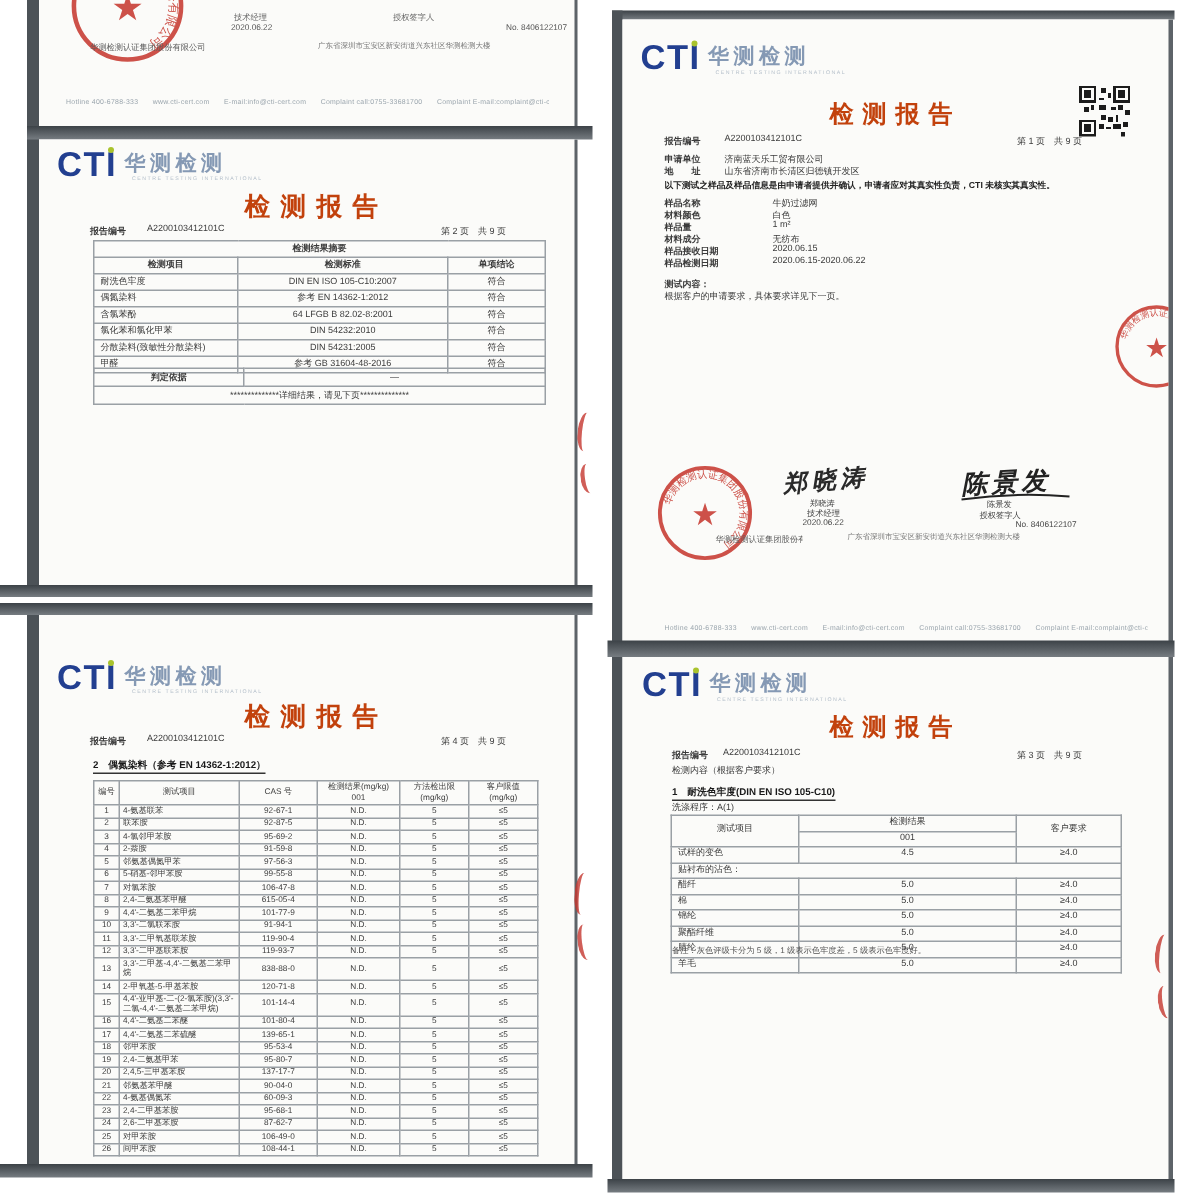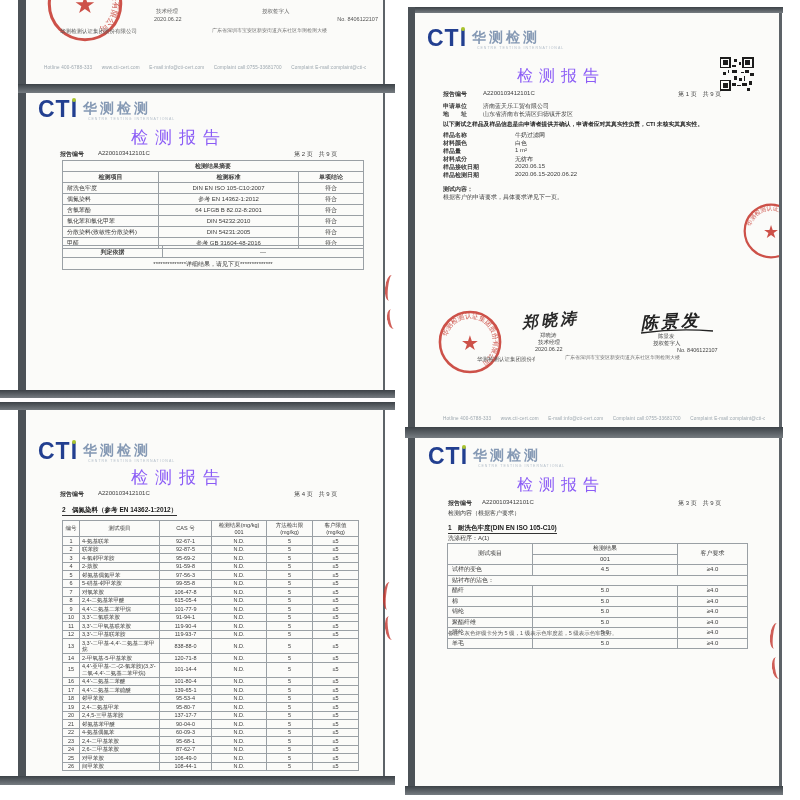--- a/index.html
+++ b/index.html
@@ -12,21 +12,21 @@
   .band{position:absolute;background:linear-gradient(180deg,#3c4247,#767c81);}
   .clip{overflow:hidden;}
   .bold{font-weight:bold;}
   .edgeR{border-right:2px solid #5d6368;}
   
   .logo{position:absolute;white-space:nowrap;}
   .cti{font-weight:bold;color:#223f90;letter-spacing:1px;font-size:23px;line-height:23px;display:inline-block;}
   .idot{position:absolute;width:4px;height:4px;border-radius:50%;background:#a9c32d;left:34px;top:0px;}
   .cn{color:#8599b4;letter-spacing:3px;font-weight:bold;font-size:14px;display:inline-block;vertical-align:4px;margin-left:5px;}
   .tag{position:absolute;left:50px;top:19px;font-size:3.5px;color:#b4bfca;letter-spacing:1px;}
-  .title{position:absolute;font-weight:normal;color:#8b5cf6;letter-spacing:7px;text-align:left;}
+  .title{position:absolute;font-weight:bold;color:#c2410c;letter-spacing:7px;text-align:center;}
   .sechead{position:absolute;font-weight:bold;color:#1a1a1a;border-bottom:1px solid #333;white-space:nowrap;}
   
   table{border-collapse:collapse;table-layout:fixed;width:100%;}
   td,th{border:1px solid #9aa0a5;overflow:hidden;color:#3b3b3b;font-weight:normal;}
   .tblwrap{position:absolute;}
   .tbl-sum th,.tbl-sum td{font-size:6px;line-height:8px;padding:1px 2px;text-align:center;}
   .tbl-sum .cap{font-weight:bold;}
   .tbl-sum th{font-weight:bold;text-align:center;}
   .tbl-sum tbody td:first-child{text-align:left;padding-left:4px;}
   .tbl-ver td{font-size:6px;line-height:8px;padding:1.5px 2px;text-align:center;}

